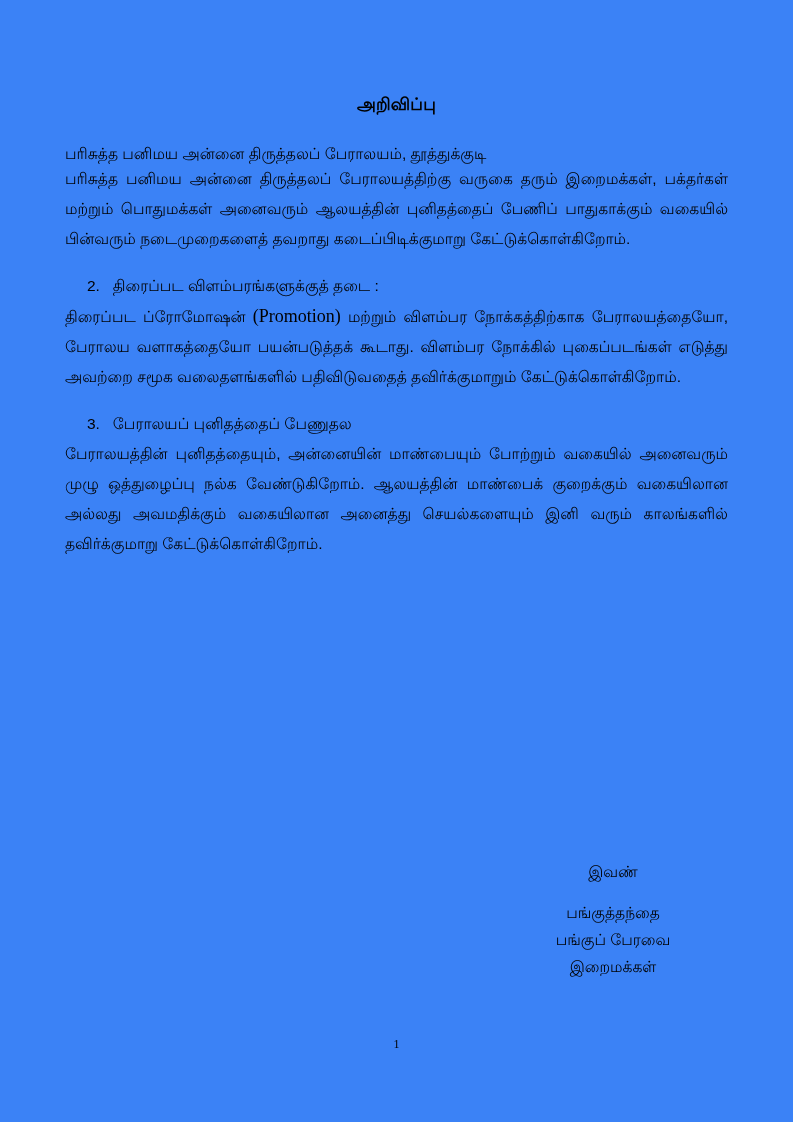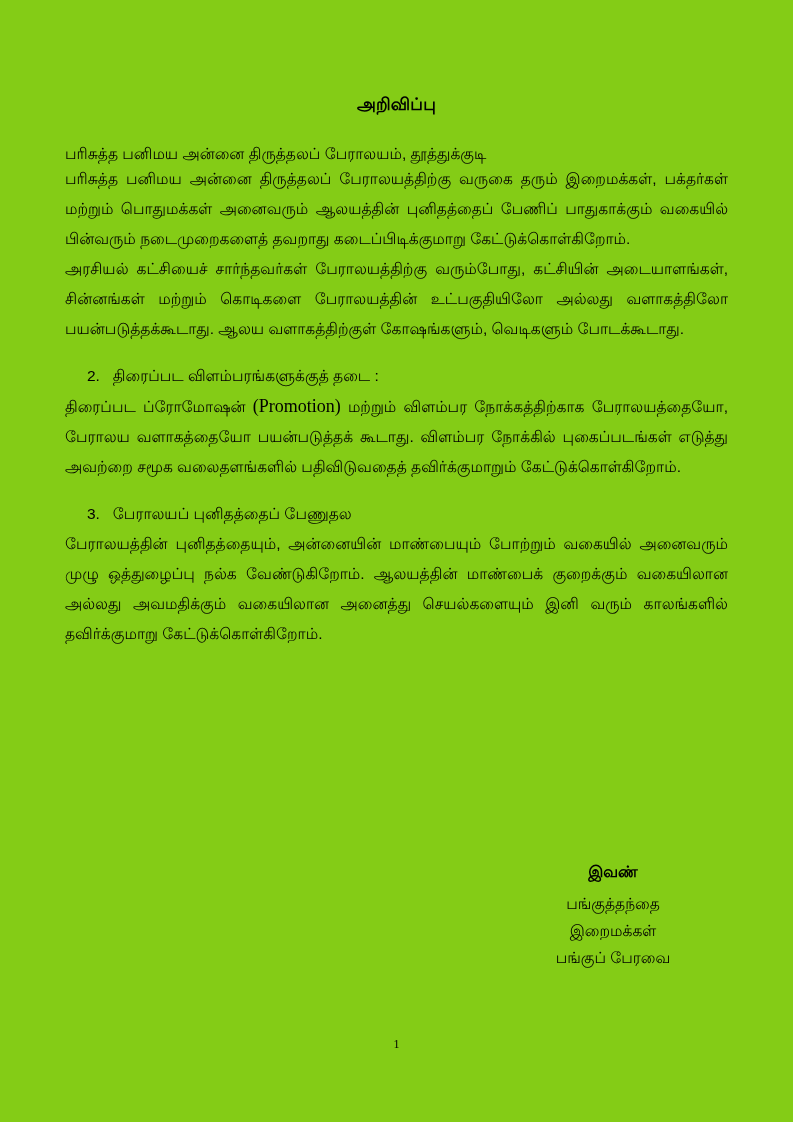--- a/index.html
+++ b/index.html
@@ -8,21 +8,21 @@
     background: #ffffff;
   }
   body {
     font-family: "Liberation Sans", sans-serif;
     color: #000000;
   }
   .page {
     position: relative;
     width: 793px;
     height: 1122px;
-    background: #84cc16;
+    background: #3b82f6;
     margin: 0 auto;
     overflow: hidden;
     box-sizing: border-box;
     padding-left: 28px;
   }
   .content {
     position: absolute;
     left: 65px;
     top: 0;
     width: 663px;
@@ -70,21 +70,21 @@
   .signature {
     position: absolute;
     right: 65px;
     top: 858px;
     width: 230px;
     text-align: center;
     font-size: 15.5px;
     line-height: 27px;
   }
   .sig-line { display: block; }
-  .sig-line-first { margin-bottom: 5px; font-weight: bold; }
+  .sig-line-first { margin-bottom: 14px; }
 
   .page-number {
     position: absolute;
     left: 0;
     right: 0;
     top: 1037px;
     text-align: center;
     font-family: "Liberation Serif", serif;
     font-size: 12px;
     color: #000000;
@@ -97,21 +97,20 @@
 
   <div class="content">
 
     <div class="doc-title">அறிவிப்பு</div>
 
     <div class="doc-subtitle">பரிசுத்த பனிமய அன்னை திருத்தலப் பேராலயம், தூத்துக்குடி</div>
 
     <p class="body-para para-gap-first">பரிசுத்த பனிமய அன்னை திருத்தலப் பேராலயத்திற்கு வருகை தரும் இறைமக்கள், பக்தர்கள் மற்றும் பொதுமக்கள் அனைவரும் ஆலயத்தின் புனிதத்தைப் பேணிப் பாதுகாக்கும் வகையில் பின்வரும் நடைமுறைகளைத் தவறாது கடைப்பிடிக்குமாறு கேட்டுக்கொள்கிறோம்.</p>
 
 
-    <p class="body-para para-gap">அரசியல் கட்சியைச் சார்ந்தவர்கள் பேராலயத்திற்கு வரும்போது, கட்சியின் அடையாளங்கள், சின்னங்கள் மற்றும் கொடிகளை பேராலயத்தின் உட்பகுதியிலோ அல்லது வளாகத்திலோ பயன்படுத்தக்கூடாது. ஆலய வளாகத்திற்குள் கோஷங்களும், வெடிகளும் போடக்கூடாது.</p>
 
     <div class="section-heading indent-2">
       <span>2.</span>
       &nbsp;
       <span>திரைப்பட விளம்பரங்களுக்குத் தடை :</span>
     </div>
 
     <p class="body-para para-gap">
       <span>திரைப்பட ப்ரோமோஷன் </span><span class="latin-inline">(Promotion)</span><span> மற்றும் விளம்பர நோக்கத்திற்காக பேராலயத்தையோ, பேராலய வளாகத்தையோ பயன்படுத்தக் கூடாது. விளம்பர நோக்கில் புகைப்படங்கள் எடுத்து அவற்றை சமூக வலைதளங்களில் பதிவிடுவதைத் தவிர்க்குமாறும் கேட்டுக்கொள்கிறோம்.</span>
     </p>
@@ -122,19 +121,19 @@
       <span>பேராலயப் புனிதத்தைப் பேணுதல</span>
     </div>
 
     <p class="body-para para-gap">பேராலயத்தின் புனிதத்தையும், அன்னையின் மாண்பையும் போற்றும் வகையில் அனைவரும் முழு ஒத்துழைப்பு நல்க வேண்டுகிறோம். ஆலயத்தின் மாண்பைக் குறைக்கும் வகையிலான அல்லது அவமதிக்கும் வகையிலான அனைத்து செயல்களையும் இனி வரும் காலங்களில் தவிர்க்குமாறு கேட்டுக்கொள்கிறோம்.</p>
 
   </div>
 
   <div class="signature">
     <span class="sig-line sig-line-first">இவண்</span>
     <span class="sig-line">பங்குத்தந்தை</span>
+    <span class="sig-line">பங்குப் பேரவை</span>
     <span class="sig-line">இறைமக்கள்</span>
-    <span class="sig-line">பங்குப் பேரவை</span>
   </div>
 
   <div class="page-number">1</div>
 
 </div>
 
 </body></html>

